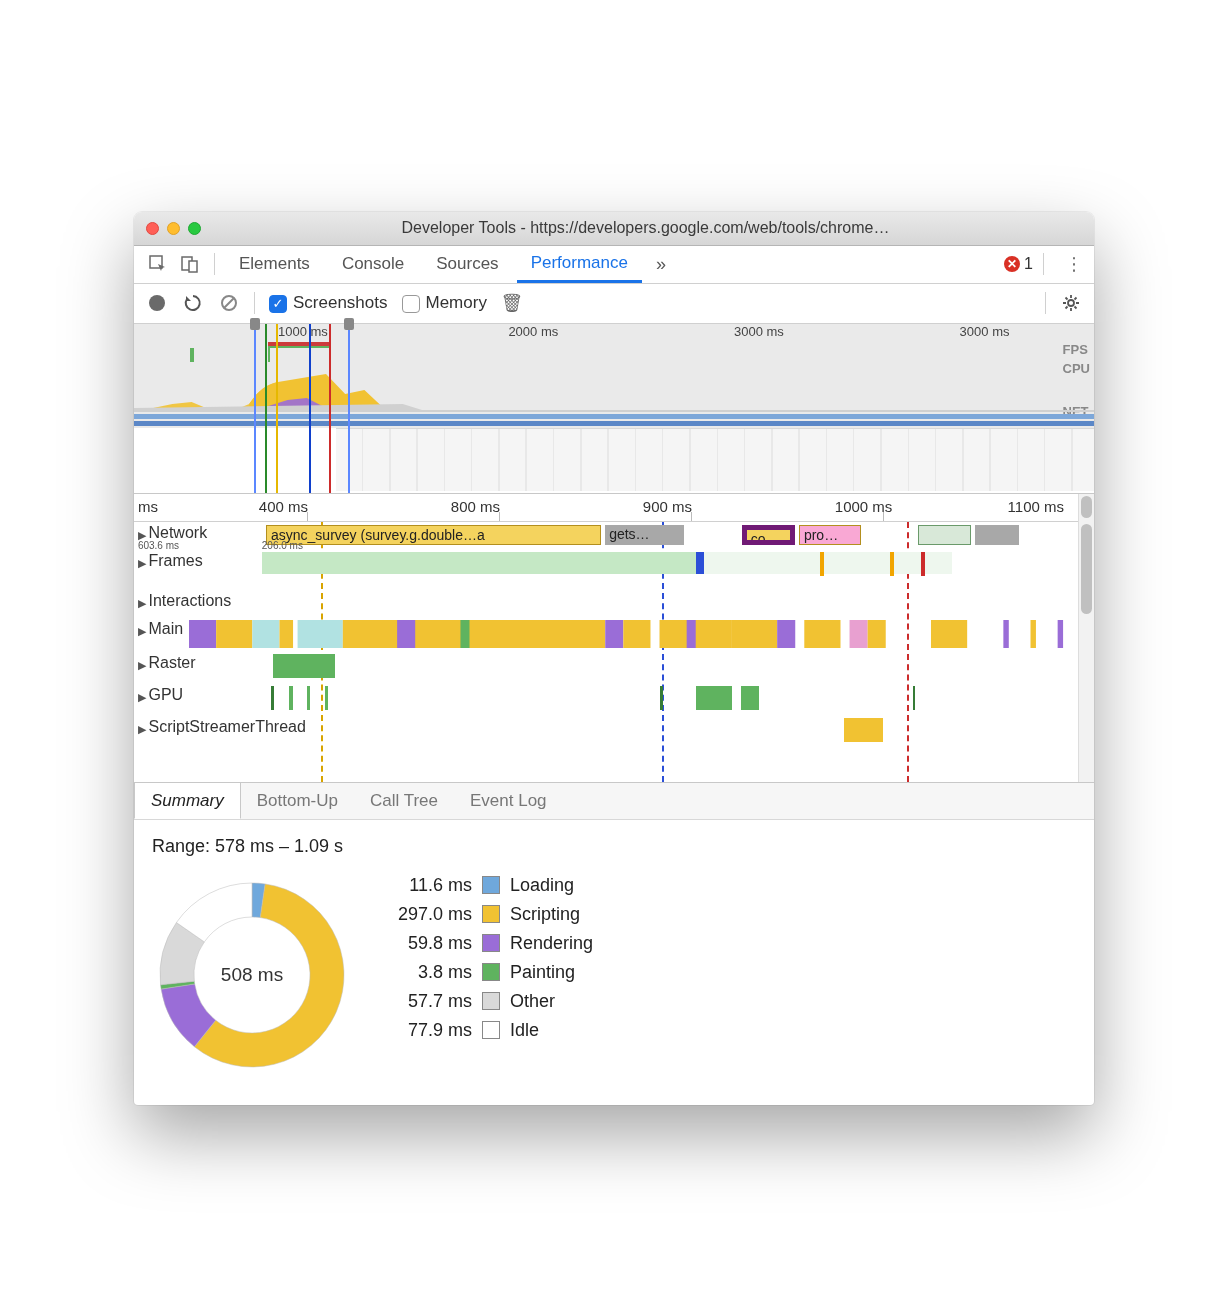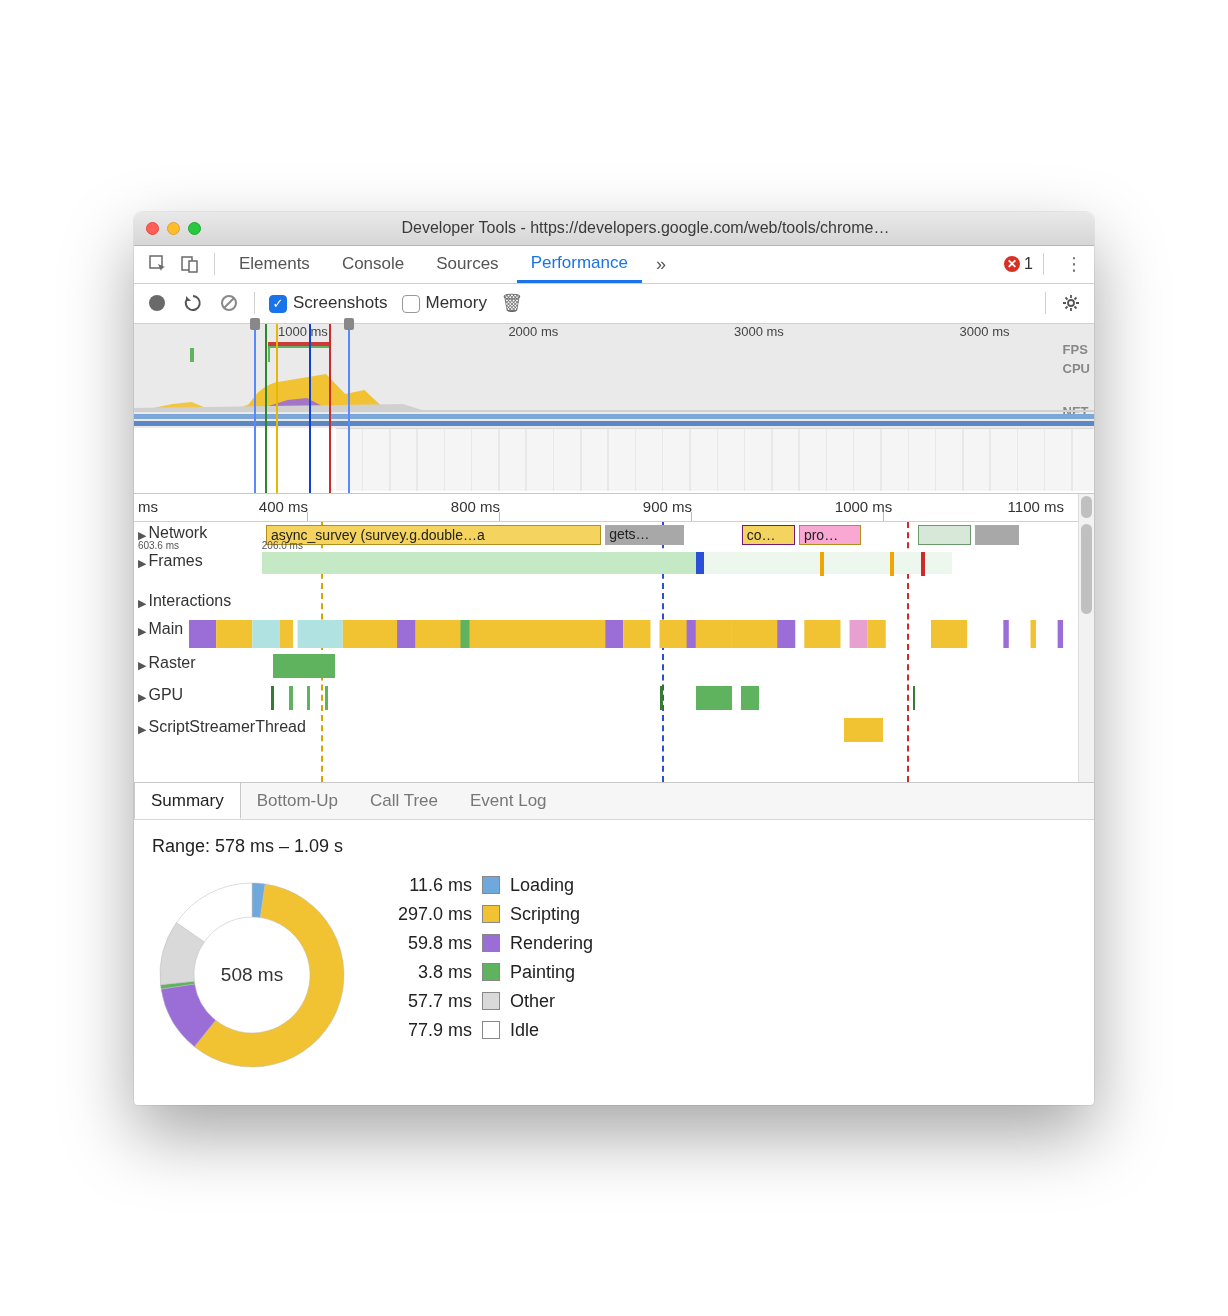--- a/index.html
+++ b/index.html
@@ -90,21 +90,21 @@
   .track-label .arrow{font-size:11px;color:#555;margin-top:5px;}
   .track-body { flex:1; position:relative; }
   .bar { position:absolute; top:3px; height:20px; font-size:14px; color:#222; overflow:hidden; white-space:nowrap; padding:1px 4px;}
   .flame { position:absolute; top:2px; height:24px;}
   .dash { position:absolute; top:0; height:260px; width:0; border-left:2px dashed; }
   .scrollbar { position:absolute; right:0; top:0; width:16px; background:#f2f2f2; border-left:1px solid #ddd; }
   .scrollthumb{background:#c0c0c0;border-radius:6px;margin:2px;}
   
   .btabs { height:38px; border-top:1px solid #c8c8c8; border-bottom:1px solid #d8d8d8; display:flex; align-items:center; font-size:17px; color:#777; background:#f6f6f6;}
   .btab{padding:0 16px;height:100%;display:flex;align-items:center;cursor:pointer;}
-  .btab.active{background:#fff;color:#222;border:1px solid #c8c8c8;border-bottom-color:#fff;margin-bottom:-1px;border-top:none;}
+  .btab.active{background:#fff;color:#222;border:1px solid #c8c8c8;border-bottom-color:#fff;margin-bottom:-1px;border-top:none;font-style:italic;}
   
   .summary { padding:16px 18px 30px; font-size:18px; color:#222;}
   .summary .range{margin-bottom:18px;}
   .sum-row{display:flex;gap:30px;align-items:flex-start;}
   .donut-wrap{position:relative;width:200px;height:200px;}
   .donut-center{position:absolute;inset:0;display:flex;align-items:center;justify-content:center;font-size:19px;color:#333;}
   .legend{font-size:18px;}
   .legend .row{display:flex;align-items:center;gap:10px;margin-bottom:8px;}
   .legend .val{width:90px;text-align:right;}
   .sw{width:18px;height:18px;border:1px solid #888;display:inline-block;}
@@ -262,21 +262,21 @@
     <div class="dash" style="left:80.5%;border-color:#cc2b2b;"></div>
 
     <div class="track">
       <div class="track-label">
           <span class="arrow">▶</span>
           <span>Network</span>
         </div>
       <div class="track-body">
         <div class="bar" style="left:6%;width:38%;background:#f4d35e;border:1px solid #b38f1e;">async_survey (survey.g.double…a</div>
         <div class="bar" style="left:44.5%;width:9%;background:#a8a8a8;">gets…</div>
-        <div class="bar" style="left:60%;width:6%;background:#f4d35e;border:1px solid #701a75;">co…</div>
+        <div class="bar" style="left:60%;width:6%;background:#f4d35e;border:5px solid #701a75;">co…</div>
         <div class="bar" style="left:66.5%;width:7%;background:#f9a8d4;border:1px solid #b38f1e;">pro…</div>
         <div class="bar" style="left:80%;width:6%;background:#d8e8d8;border:1px solid #6a9a6a;"></div>
         <div class="bar" style="left:86.5%;width:5%;background:#a8a8a8;"></div>
       </div>
     </div>
 
     <div class="track" style="min-height:40px;">
       <div class="track-label">
           <span class="arrow">▶</span>
           <span>Frames</span>

